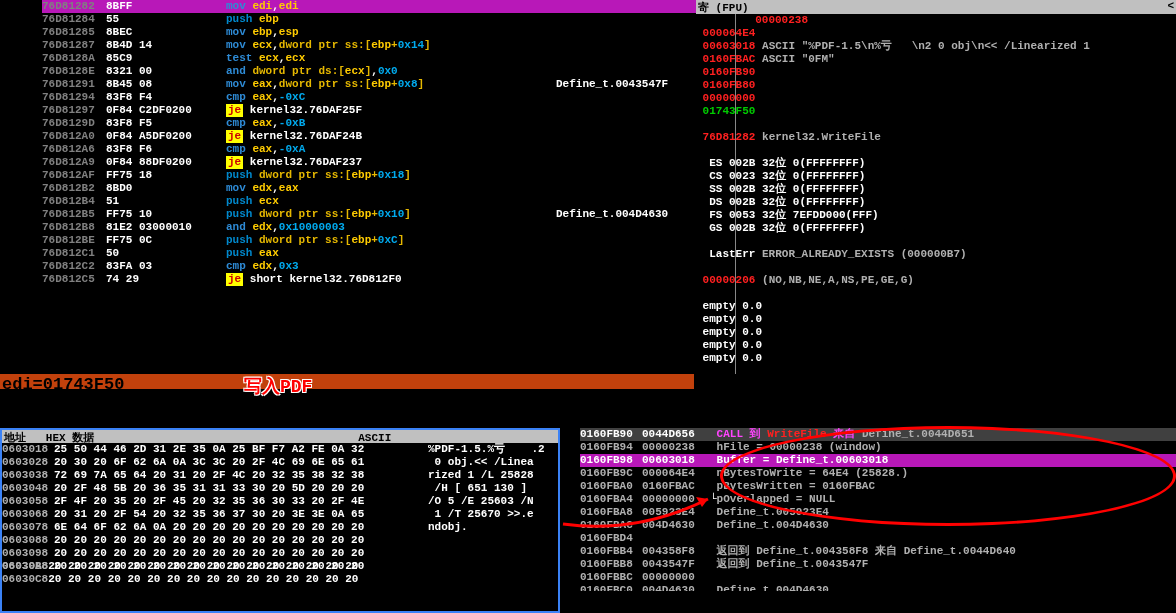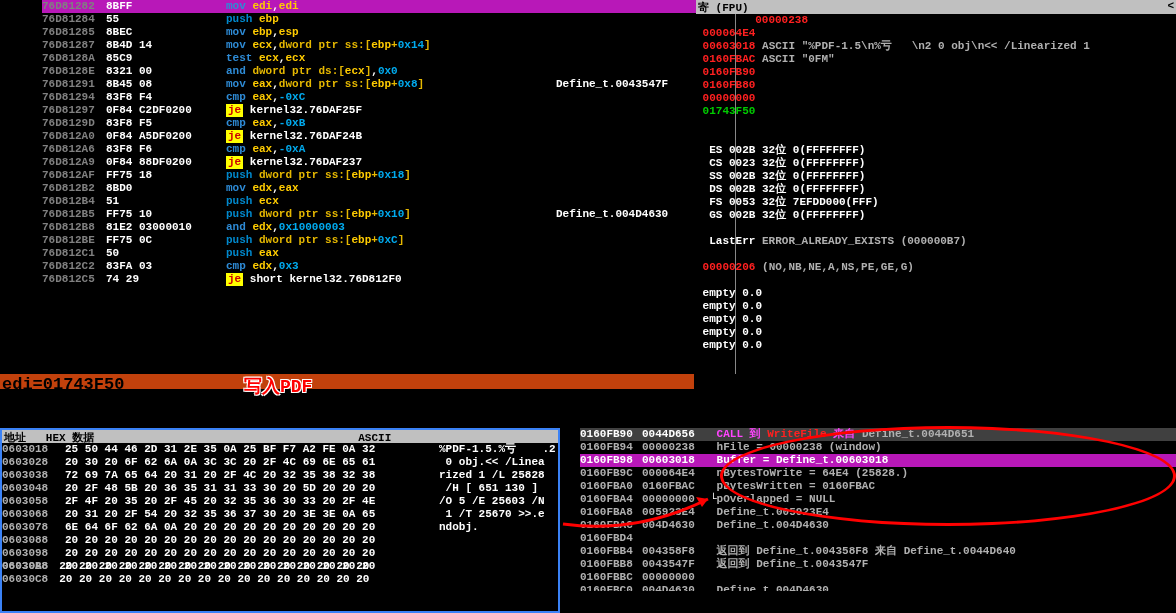--- a/index.html
+++ b/index.html
@@ -43,21 +43,21 @@
 .regs { left: 696px; top: 0; width: 480px; height: 425px; }
 .regs-title { background:#c0c0c0; color:#000; padding:0 2px; font-size:11px; height:14px;}
 .stack { left: 580px; top: 428px; width: 596px; height: 163px;}
 .stack .line span { display:inline-block;}
 .stk-a { width:62px;}
 .stk-v { width:68px;}
 .dump { left:0; top:428px; width:560px; height:185px; border:2px solid #3b82f6;}
 .dump-header { background:#c0c0c0; color:#000; font-size:11px; padding:0 2px; height:13px; white-space:pre;}
 .dump .line span {display:inline-block;}
 .d-addr{width:52px;}
-.d-hex{width:374px;margin-left:11px;}
+.d-hex{width:374px;}
 .d-asc{width:120px;}
 .anno-label{position:absolute; left:244px; top:374px; color:#ff0000; font-size:18px; font-weight:bold; text-shadow:1px 1px 0 #fff,-1px -1px 0 #fff,1px -1px 0 #fff,-1px 1px 0 #fff; z-index:5;}
 .ellipse{position:absolute; left:720px; top:426px; width:456px; height:100px; border:3px solid #ff0000; border-radius:50%; z-index:4; pointer-events:none;}
 .arrow{position:absolute; left:558px; top:494px; width:160px; height:40px; z-index:4; pointer-events:none;}
 </style>
 </head>
 <body>
 
 <div class="pane disasm" id="disasm">
     <div class="line hl"><span class="col-addr addr">76D81282</span><span class="col-bytes bytes">8BFF</span><span class="col-instr"><span class="mov">mov</span> <span class="reg">edi</span>,<span class="reg">edi</span></span><span class="col-cmt"></span></div>
@@ -93,20 +93,21 @@
   <div id="regs-body">
       <div class="line"> <span class="red">00000238</span></div>
       <div class="line"> <span class="red">000064E4</span></div>
       <div class="line"> <span class="red">00603018</span> <span class="gray">ASCII "%PDF-1.5\n%亏   \n2 0 obj\n&lt;&lt; /Linearized 1 </span></div>
       <div class="line"> <span class="red">0160FBAC</span> <span class="gray">ASCII "0FM"</span></div>
       <div class="line"> <span class="red">0160FB90</span></div>
       <div class="line"> <span class="red">0160FB80</span></div>
       <div class="line"> <span class="red">00000000</span></div>
       <div class="line"> <span class="green">01743F50</span></div>
       <div class="line">&nbsp;</div>
+      <div class="line"> <span class="red">76D81282</span> <span class="gray">kernel32.WriteFile</span></div>
       <div class="line">&nbsp;</div>
       <div class="line">  ES 002B 32位 0(FFFFFFFF)</div>
       <div class="line">  CS 0023 32位 0(FFFFFFFF)</div>
       <div class="line">  SS 002B 32位 0(FFFFFFFF)</div>
       <div class="line">  DS 002B 32位 0(FFFFFFFF)</div>
       <div class="line">  FS 0053 32位 7EFDD000(FFF)</div>
       <div class="line">  GS 002B 32位 0(FFFFFFFF)</div>
       <div class="line">&nbsp;</div>
       <div class="line">  LastErr <span class="gray">ERROR_ALREADY_EXISTS (000000B7)</span></div>
       <div class="line">&nbsp;</div>

